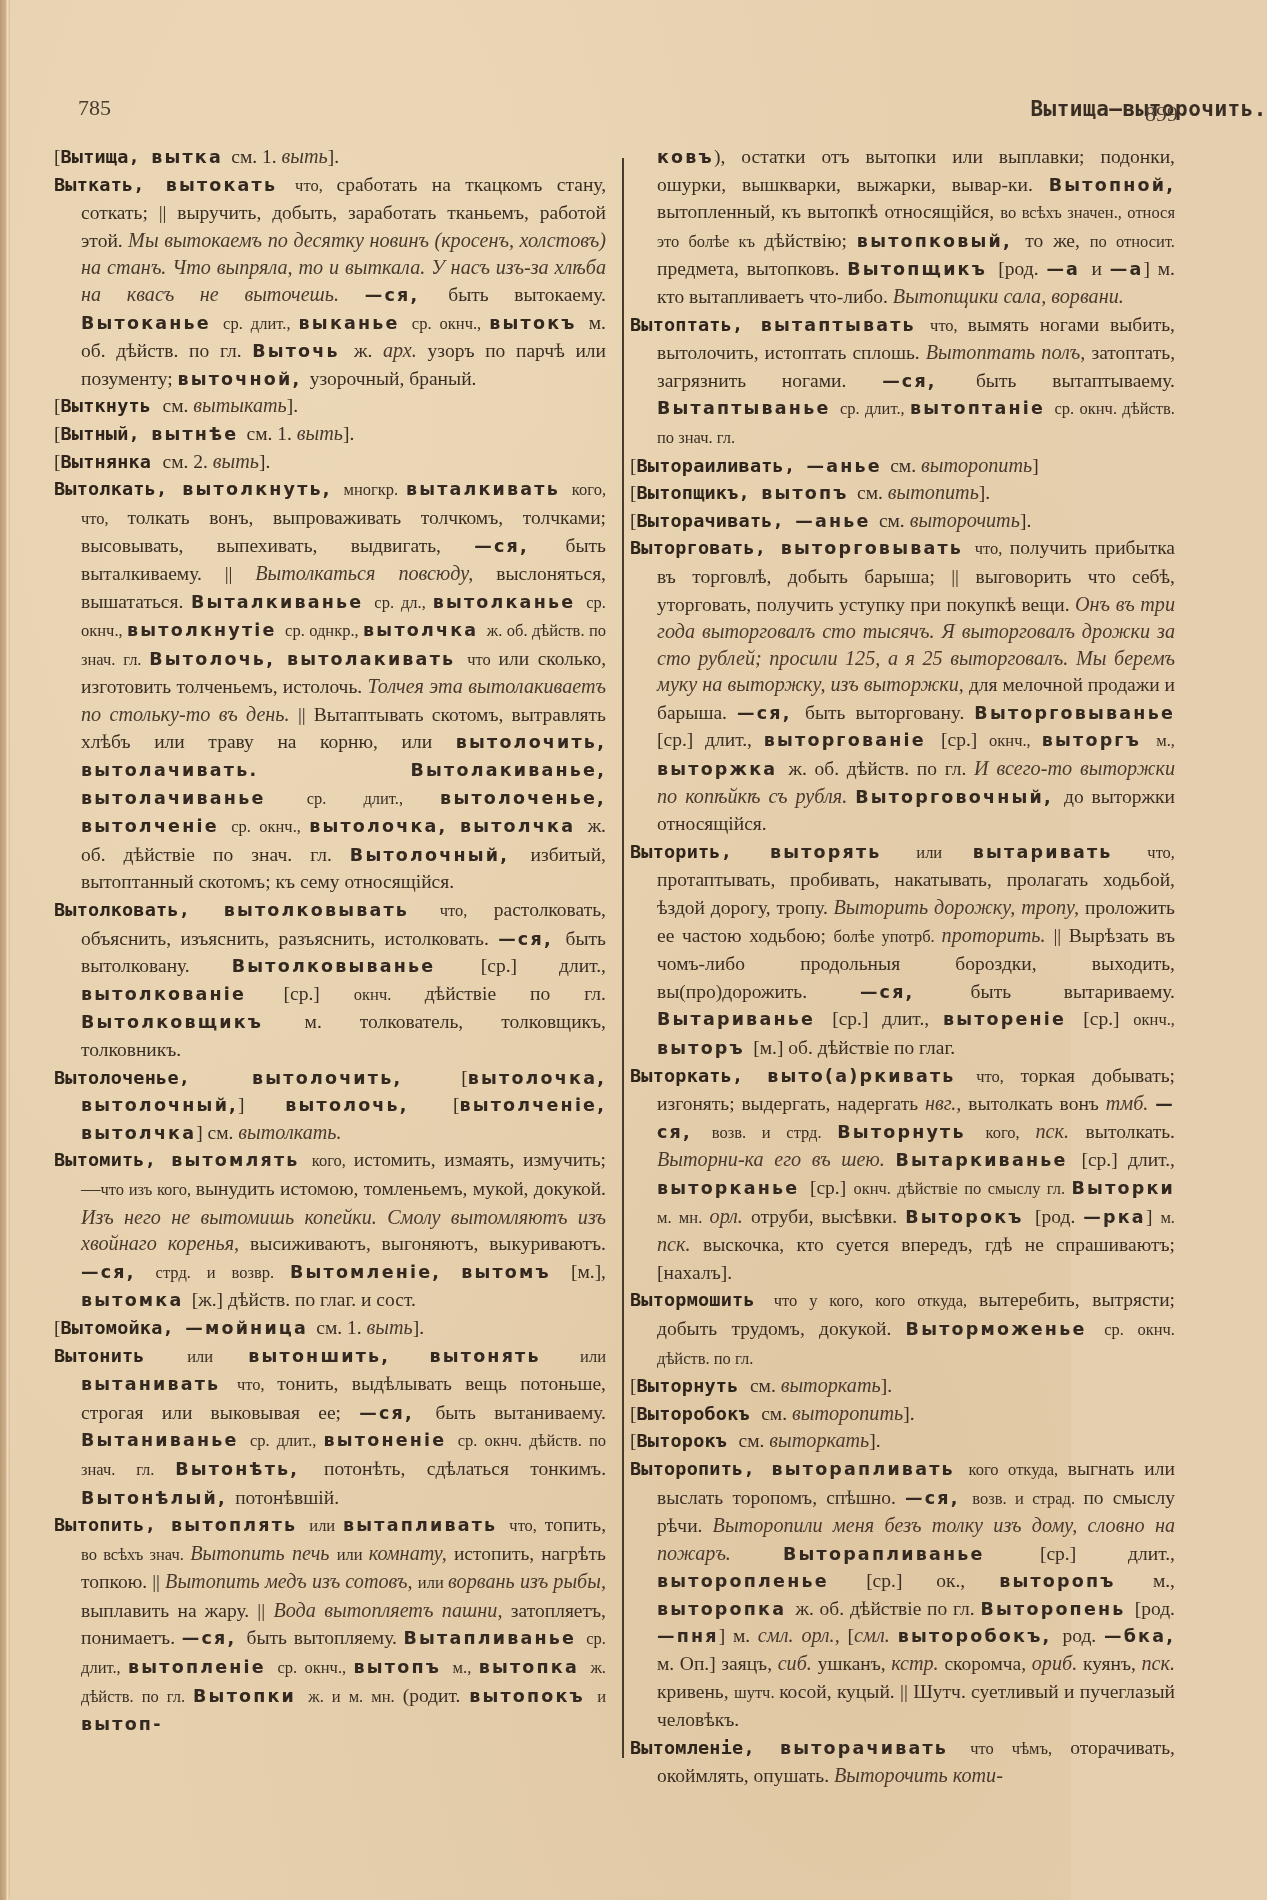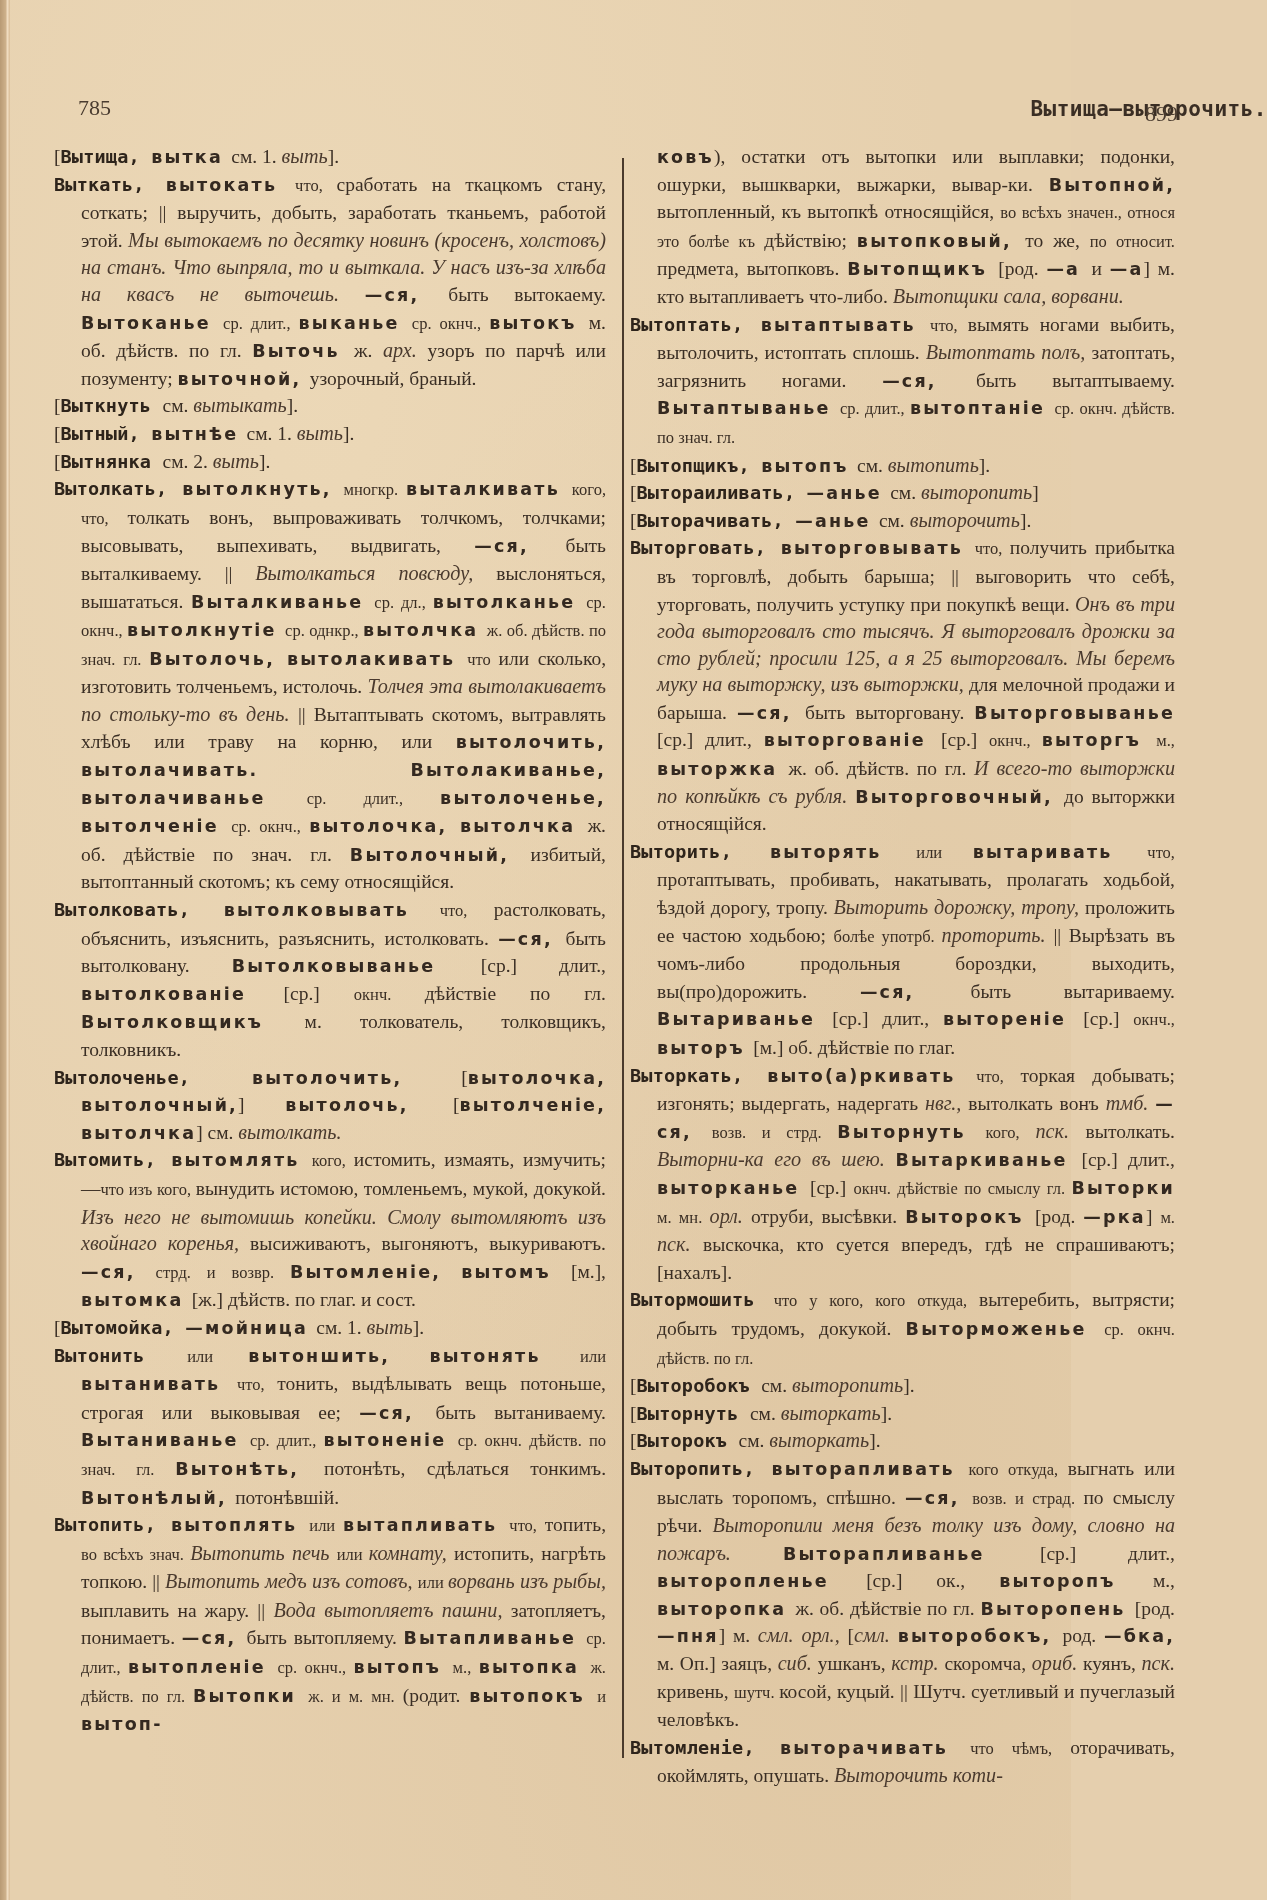--- a/index.html
+++ b/index.html
@@ -76,26 +76,26 @@
       <p class="entry"><span class="hw">Вытолоченье, </span><span class="bf">вытолочить, </span><span class="df">[</span><span class="bf">вытолочка, вытолочный,</span><span class="df">] </span><span class="bf">вытолочь, </span><span class="df">[</span><span class="bf">вытолченіе, вытолчка</span><span class="df">] см. </span><span class="it">вытолкать.</span></p>
       <p class="entry"><span class="hw">Вытомить, </span><span class="bf">вытомлять </span><span class="sm">кого, </span><span class="df">истомить, измаять, измучить; —</span><span class="sm">что изъ кого, </span><span class="df">вынудить истомою, томленьемъ, мукой, докукой. </span><span class="it">Изъ него не вытомишь копейки. Смолу вытомляютъ изъ хвойнаго коренья, </span><span class="df">высиживаютъ, выгоняютъ, выкуриваютъ. </span><span class="bf">—ся, </span><span class="sm">стрд. и возвр. </span><span class="bf">Вытомленіе, вытомъ </span><span class="df">[м.], </span><span class="bf">вытомка </span><span class="df">[ж.] дѣйств. по глаг. и сост.</span></p>
       <p class="entry"><span class="df">[</span><span class="hw">Вытомойка, </span><span class="bf">—мойница </span><span class="df">см. 1. </span><span class="it">выть</span><span class="df">].</span></p>
       <p class="entry"><span class="hw">Вытонить </span><span class="sm">или </span><span class="bf">вытоншить, вытонять </span><span class="sm">или </span><span class="bf">вытанивать </span><span class="sm">что, </span><span class="df">тонить, выдѣлывать вещь потоньше, строгая или выковывая ее; </span><span class="bf">—ся, </span><span class="df">быть вытаниваему. </span><span class="bf">Вытаниванье </span><span class="sm">ср. длит., </span><span class="bf">вытоненіе </span><span class="sm">ср. окнч. дѣйств. по знач. гл. </span><span class="bf">Вытонѣть, </span><span class="df">потонѣть, сдѣлаться тонкимъ. </span><span class="bf">Вытонѣлый, </span><span class="df">потонѣвшій.</span></p>
       <p class="entry"><span class="hw">Вытопить, </span><span class="bf">вытоплять </span><span class="sm">или </span><span class="bf">вытапливать </span><span class="sm">что, </span><span class="df">топить, </span><span class="sm">во всѣхъ знач. </span><span class="it">Вытопить печь </span><span class="sm">или </span><span class="it">комнату, </span><span class="df">истопить, нагрѣть топкою. || </span><span class="it">Вытопить медъ изъ сотовъ, </span><span class="sm">или </span><span class="it">ворвань изъ рыбы, </span><span class="df">выплавить на жару. || </span><span class="it">Вода вытопляетъ пашни, </span><span class="df">затопляетъ, понимаетъ. </span><span class="bf">—ся, </span><span class="df">быть вытопляему. </span><span class="bf">Вытапливанье </span><span class="sm">ср. длит., </span><span class="bf">вытопленіе </span><span class="sm">ср. окнч., </span><span class="bf">вытопъ </span><span class="sm">м., </span><span class="bf">вытопка </span><span class="sm">ж. дѣйств. по гл. </span><span class="bf">Вытопки </span><span class="sm">ж. и м. мн. </span><span class="df">(родит. </span><span class="bf">вытопокъ </span><span class="sm">и </span><span class="bf">вытоп-</span></p>
     </div>
   <div class="rule"></div>
   <div class="col col-right" id="col-right">
       <p class="entry cont"><span class="bf">ковъ</span><span class="df">), остатки отъ вытопки или выплавки; подонки, ошурки, вышкварки, выжарки, вывар-ки. </span><span class="bf">Вытопной, </span><span class="df">вытопленный, къ вытопкѣ относящійся, </span><span class="sm">во всѣхъ значен., относя это болѣе къ </span><span class="df">дѣйствію; </span><span class="bf">вытопковый, </span><span class="df">то же, </span><span class="sm">по относит. </span><span class="df">предмета, вытопковъ. </span><span class="bf">Вытопщикъ </span><span class="df">[род. </span><span class="bf">—а </span><span class="df">и </span><span class="bf">—а</span><span class="df">] м. кто вытапливаетъ что-либо. </span><span class="it">Вытопщики сала, ворвани.</span></p>
       <p class="entry"><span class="hw">Вытоптать, </span><span class="bf">вытаптывать </span><span class="sm">что, </span><span class="df">вымять ногами выбить, вытолочить, истоптать сплошь. </span><span class="it">Вытоптать полъ, </span><span class="df">затоптать, загрязнить ногами. </span><span class="bf">—ся, </span><span class="df">быть вытаптываему. </span><span class="bf">Вытаптыванье </span><span class="sm">ср. длит., </span><span class="bf">вытоптаніе </span><span class="sm">ср. окнч. дѣйств. по знач. гл.</span></p>
+      <p class="entry"><span class="df">[</span><span class="hw">Вытораиливать, </span><span class="bf">—анье </span><span class="df">см. </span><span class="it">выторопить</span><span class="df">]</span></p>
       <p class="entry"><span class="df">[</span><span class="hw">Вытопщикъ, </span><span class="bf">вытопъ </span><span class="df">см. </span><span class="it">вытопить</span><span class="df">].</span></p>
-      <p class="entry"><span class="df">[</span><span class="hw">Вытораиливать, </span><span class="bf">—анье </span><span class="df">см. </span><span class="it">выторопить</span><span class="df">]</span></p>
       <p class="entry"><span class="df">[</span><span class="hw">Выторачивать, </span><span class="bf">—анье </span><span class="df">см. </span><span class="it">выторочить</span><span class="df">].</span></p>
       <p class="entry"><span class="hw">Выторговать, </span><span class="bf">выторговывать </span><span class="sm">что, </span><span class="df">получить прибытка въ торговлѣ, добыть барыша; || выговорить что себѣ, уторговать, получить уступку при покупкѣ вещи. </span><span class="it">Онъ въ три года выторговалъ сто тысячъ. Я выторговалъ дрожки за сто рублей; просили 125, а я 25 выторговалъ. Мы беремъ муку на выторжку, изъ выторжки, </span><span class="df">для мелочной продажи и барыша. </span><span class="bf">—ся, </span><span class="df">быть выторгованy. </span><span class="bf">Выторговыванье </span><span class="df">[ср.] длит., </span><span class="bf">выторгованіе </span><span class="df">[ср.] </span><span class="sm">окнч., </span><span class="bf">выторгъ </span><span class="sm">м., </span><span class="bf">выторжка </span><span class="df">ж. об. дѣйств. по гл. </span><span class="it">И всего-то выторжки по копѣйкѣ съ рубля. </span><span class="bf">Выторговочный, </span><span class="df">до выторжки относящійся.</span></p>
       <p class="entry"><span class="hw">Выторить, </span><span class="bf">выторять </span><span class="sm">или </span><span class="bf">вытаривать </span><span class="sm">что, </span><span class="df">протаптывать, пробивать, накатывать, пролагать ходьбой, ѣздой дорогу, тропу. </span><span class="it">Выторить дорожку, тропу, </span><span class="df">проложить ее частою ходьбою; </span><span class="sm">болѣе употрб. </span><span class="it">проторить. </span><span class="df">|| Вырѣзать въ чомъ-либо продольныя бороздки, выходить, вы(про)дорожить. </span><span class="bf">—ся, </span><span class="df">быть вытариваему. </span><span class="bf">Вытариванье </span><span class="df">[ср.] длит., </span><span class="bf">вытореніе </span><span class="df">[ср.] </span><span class="sm">окнч., </span><span class="bf">выторъ </span><span class="df">[м.] об. дѣйствіе по глаг.</span></p>
       <p class="entry"><span class="hw">Выторкать, </span><span class="bf">выто(а)ркивать </span><span class="sm">что, </span><span class="df">торкая добывать; изгонять; выдергать, надергать </span><span class="it">нвг., </span><span class="df">вытолкать вонъ </span><span class="it">тмб. </span><span class="bf">—ся, </span><span class="sm">возв. и стрд. </span><span class="bf">Выторнуть </span><span class="sm">кого, </span><span class="it">пск. </span><span class="df">вытолкать. </span><span class="it">Выторни-ка его въ шею. </span><span class="bf">Вытаркиванье </span><span class="df">[ср.] длит., </span><span class="bf">выторканье </span><span class="df">[ср.] </span><span class="sm">окнч. дѣйствіе по смыслу гл. </span><span class="bf">Выторки </span><span class="sm">м. мн. </span><span class="it">орл. </span><span class="df">отруби, высѣвки. </span><span class="bf">Выторокъ </span><span class="df">[род. </span><span class="bf">—рка</span><span class="df">] </span><span class="sm">м. </span><span class="it">пск. </span><span class="df">выскочка, кто суется впередъ, гдѣ не спрашиваютъ; [нахалъ].</span></p>
       <p class="entry"><span class="hw">Вытормошить </span><span class="sm">что у кого, кого откуда, </span><span class="df">вытеребить, вытрясти; добыть трудомъ, докукой. </span><span class="bf">Выторможенье </span><span class="sm">ср. окнч. дѣйств. по гл.</span></p>
+      <p class="entry"><span class="df">[</span><span class="hw">Выторнуть </span><span class="df">см. </span><span class="it">выторкать</span><span class="df">].</span></p>
       <p class="entry"><span class="df">[</span><span class="hw">Выторобокъ </span><span class="df">см. </span><span class="it">выторопить</span><span class="df">].</span></p>
-      <p class="entry"><span class="df">[</span><span class="hw">Выторнуть </span><span class="df">см. </span><span class="it">выторкать</span><span class="df">].</span></p>
       <p class="entry"><span class="df">[</span><span class="hw">Выторокъ </span><span class="df">см. </span><span class="it">выторкать</span><span class="df">].</span></p>
       <p class="entry"><span class="hw">Выторопить, </span><span class="bf">выторапливать </span><span class="sm">кого откуда, </span><span class="df">выгнать или выслать торопомъ, спѣшно. </span><span class="bf">—ся, </span><span class="sm">возв. и страд. </span><span class="df">по смыслу рѣчи. </span><span class="it">Выторопили меня безъ толку изъ дому, словно на пожаръ. </span><span class="bf">Выторапливанье </span><span class="df">[ср.] длит., </span><span class="bf">выторопленье </span><span class="df">[ср.] ок., </span><span class="bf">выторопъ </span><span class="df">м., </span><span class="bf">выторопка </span><span class="df">ж. об. дѣйствіе по гл. </span><span class="bf">Выторопень </span><span class="df">[род. </span><span class="bf">—пня</span><span class="df">] м. </span><span class="it">смл. орл., </span><span class="df">[</span><span class="it">смл. </span><span class="bf">выторобокъ, </span><span class="df">род. </span><span class="bf">—бка, </span><span class="df">м. Оп.] заяцъ, </span><span class="it">сиб. </span><span class="df">ушканъ, </span><span class="it">кстр. </span><span class="df">скоромча, </span><span class="it">ориб. </span><span class="df">куянъ, </span><span class="it">пск. </span><span class="df">кривень, </span><span class="sm">шутч. </span><span class="df">косой, куцый. || Шутч. суетливый и пучеглазый человѣкъ.</span></p>
       <p class="entry"><span class="hw">Вытомленіе, </span><span class="bf">выторачивать </span><span class="sm">что чѣмъ, </span><span class="df">оторачивать, окоймлять, опушать. </span><span class="it">Выторочить коти-</span></p>
     </div>
 </div>
 
 </body></html>

